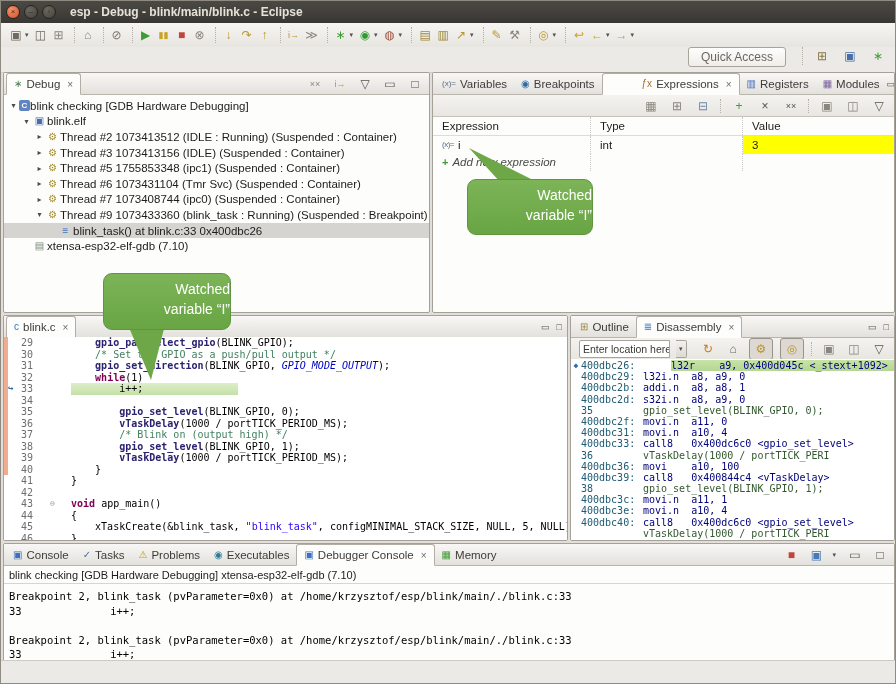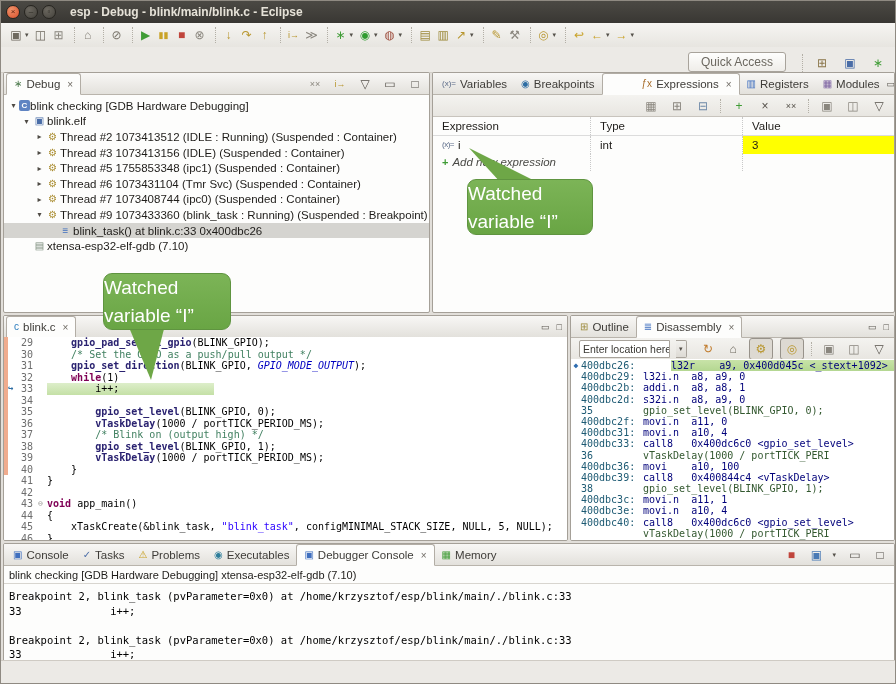--- a/index.html
+++ b/index.html
@@ -14,21 +14,21 @@
     font-size:8px;color:#2a2822;line-height:1;}
   .winbtn.close{background:radial-gradient(circle at 35% 30%,#f0926a,#d8502c);color:#5a1d0c;}
   .titletext{margin-left:14px;font-size:12px;font-weight:bold;color:#e6e2d8;}
   
   .toolbar{position:absolute;top:22px;left:0;right:0;height:24px;background:linear-gradient(#f6f5f2,#e7e5e0);
     border-bottom:1px solid #cfcbc4;display:flex;align-items:center;padding-left:6px;}
   .tbico{min-width:18px;height:18px;display:flex;align-items:center;justify-content:center;font-size:12px;color:#6f6a60;cursor:default;}
   .tbdrop{font-size:7px;color:#55514a;margin:0 3px 0 0;}
   .tbsep{width:5px;height:16px;border-right:1px dotted #b3afa6;margin:0 4px 0 1px;}
   .toolbar2{position:absolute;top:46px;left:0;right:0;height:25px;background:#eceae6;border-bottom:1px solid #d3cfc8;
-    display:flex;align-items:flex-end;justify-content:flex-end;}
+    display:flex;align-items:flex-start;justify-content:flex-end;}
   .quick-access{border:1px solid #a8a39b;border-radius:3px;background:linear-gradient(#fefefd,#efede9);
     color:#6b675f;font-size:12px;padding:2px 12px;margin-right:16px;}
   .persp{display:flex;align-items:center;gap:10px;margin-right:8px;border-left:1px dotted #b3afa6;padding-left:10px;height:18px;}
   
   .panel{position:absolute;background:#fdfdfc;border:1px solid #a5a098;border-radius:2px;box-sizing:border-box;overflow:hidden;}
   .tabbar{height:21px;background:linear-gradient(#f8f7f5,#e3e1dc);border-bottom:1px solid #b9b4ac;
     display:flex;align-items:stretch;padding-left:2px;position:relative;}
   .tab{display:flex;align-items:center;gap:4px;padding:0 7px;font-size:11.5px;color:#3e3c38;white-space:nowrap;}
   .tab.active{background:#fdfdfc;border:1px solid #b2ada5;border-bottom-color:#fdfdfc;border-radius:3px 3px 0 0;margin-bottom:-1px;}
   .tabicon{font-size:10px;line-height:1;}
@@ -52,21 +52,21 @@
   .exprow.hdr{border-bottom:1px solid #dcdcdc;height:18px;}
   .c0{width:158px;flex:none;padding-left:9px;box-sizing:border-box;border-right:1px dotted #c8c8c8;height:100%;display:flex;align-items:center;gap:4px;}
   .c1{width:152px;flex:none;padding-left:9px;box-sizing:border-box;border-right:1px dotted #c8c8c8;height:100%;display:flex;align-items:center;}
   .c2{flex:1;padding-left:9px;height:100%;display:flex;align-items:center;}
   .xvaricon{font-size:8px;color:#5a6a88;letter-spacing:-0.5px;}
   .addplus{color:#3f9c35;font-weight:bold;font-size:11px;}
   .additalic{font-style:italic;color:#4a4a46;}
   
   .srcarea{position:absolute;left:0;right:0;top:21px;bottom:0;font-family:"DejaVu Sans Mono",monospace;
     font-size:10px;line-height:11.5px;overflow:hidden;background:#fff;}
-  .line{display:flex;height:11.5px;white-space:pre;position:relative;}
+  .line{display:flex;height:11.5px;white-space:pre;position:relative;gap:12px;}
   .gut{width:34px;flex:none;text-align:right;padding-right:5px;box-sizing:border-box;color:#6e6e6e;position:relative;}
   .rangebar{position:absolute;left:0;top:0;bottom:0;width:4px;background:#f0ac8e;}
   .bpicon{position:absolute;left:4px;top:0;font-size:9px;font-weight:bold;color:#2d6da3;}
   .foldcol{width:9px;flex:none;color:#9a9a96;font-size:8px;line-height:11.5px;}
   .code{color:#000;}
   .line.cur .code{background:linear-gradient(#ddeeca,#c4e0a6);padding-right:95px;}
   .sg-kw{color:#7f0055;font-weight:bold;}
   .sg-fn{color:#2a2270;font-weight:bold;}
   .sg-decl{color:#000;font-weight:normal;}
   .sg-mac{color:#0000c0;font-style:italic;}
@@ -86,21 +86,21 @@
   .dtext{flex:1;color:#00007a;}
   .dline.hl .dtext{background:linear-gradient(#c8e3a8,#b4d791);margin-left:28px;}
   .dnum{width:62px;flex:none;color:#1d5a73;}
   .dcode{color:#33582f;}
   
   .conshead{font-size:11px;color:#1e1c19;padding:3px 5px 2px 5px;border-bottom:1px solid #d8d5cf;}
   .consout{font-family:"DejaVu Sans Mono",monospace;font-size:10.5px;line-height:14.6px;color:#000;
     white-space:pre;padding:5px 5px 0 5px;}
   
   .callout{position:absolute;background:linear-gradient(#7cb457,#69a544);border:1px solid #5f9440;border-radius:9px;
-    color:#fff;text-align:left;font-size:19px;line-height:1.45;box-sizing:border-box;z-index:51;}
+    color:#fff;text-align:right;font-size:14px;line-height:1.45;padding-top:5px;box-sizing:border-box;z-index:51;}
   .overlay{position:absolute;left:0;top:0;width:896px;height:684px;pointer-events:none;z-index:50;}
   .statusbar{position:absolute;left:0;right:0;bottom:0;height:22px;background:#eceae6;border-top:1px solid #cfcbc4;}
 </style>
 </head>
 <body>
 
 <div class="window">
 
   <div class="titlebar">
     <div class="winbtns">

